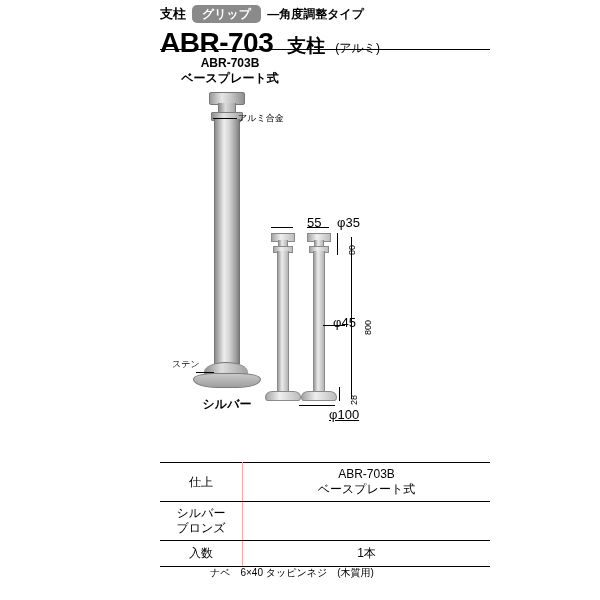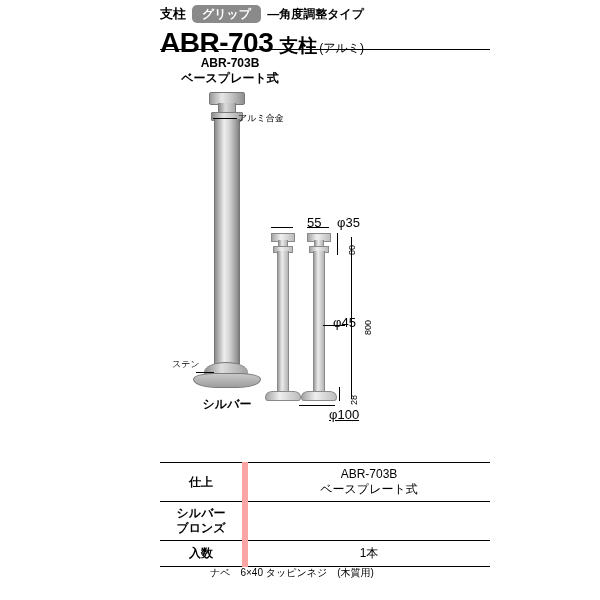--- a/index.html
+++ b/index.html
@@ -49,20 +49,21 @@
     line-height: 14px;
   }
   .cat-sub {
     font-size: 12px;
     font-weight: bold;
   }
   .title-row {
     margin-top: 3px;
     display: flex;
     align-items: baseline;
+    gap: 8px;
   }
   .title-main {
     font-size: 28px;
     font-weight: bold;
     letter-spacing: -0.5px;
   }
   .title-jp {
     font-size: 19px;
     font-weight: bold;
     margin-left: 6px;
@@ -225,22 +226,22 @@
   }
   .spec td {
     border-top: 1px solid #000;
     border-bottom: 1px solid #000;
     padding: 4px 2px;
     text-align: center;
     vertical-align: middle;
   }
   .spec .col-l {
     width: 78px;
-    font-weight: bold;
-    border-right: 6px solid #fca5a5;
+    font-weight: normal;
+    border-right: 1px solid #fca5a5;
   }
   .spec .two-line { line-height: 15px; }
 
   .note {
     position: absolute;
     left: 160px;
     top: 566px;
     width: 340px;
     font-size: 10px;
     line-height: 14px;

